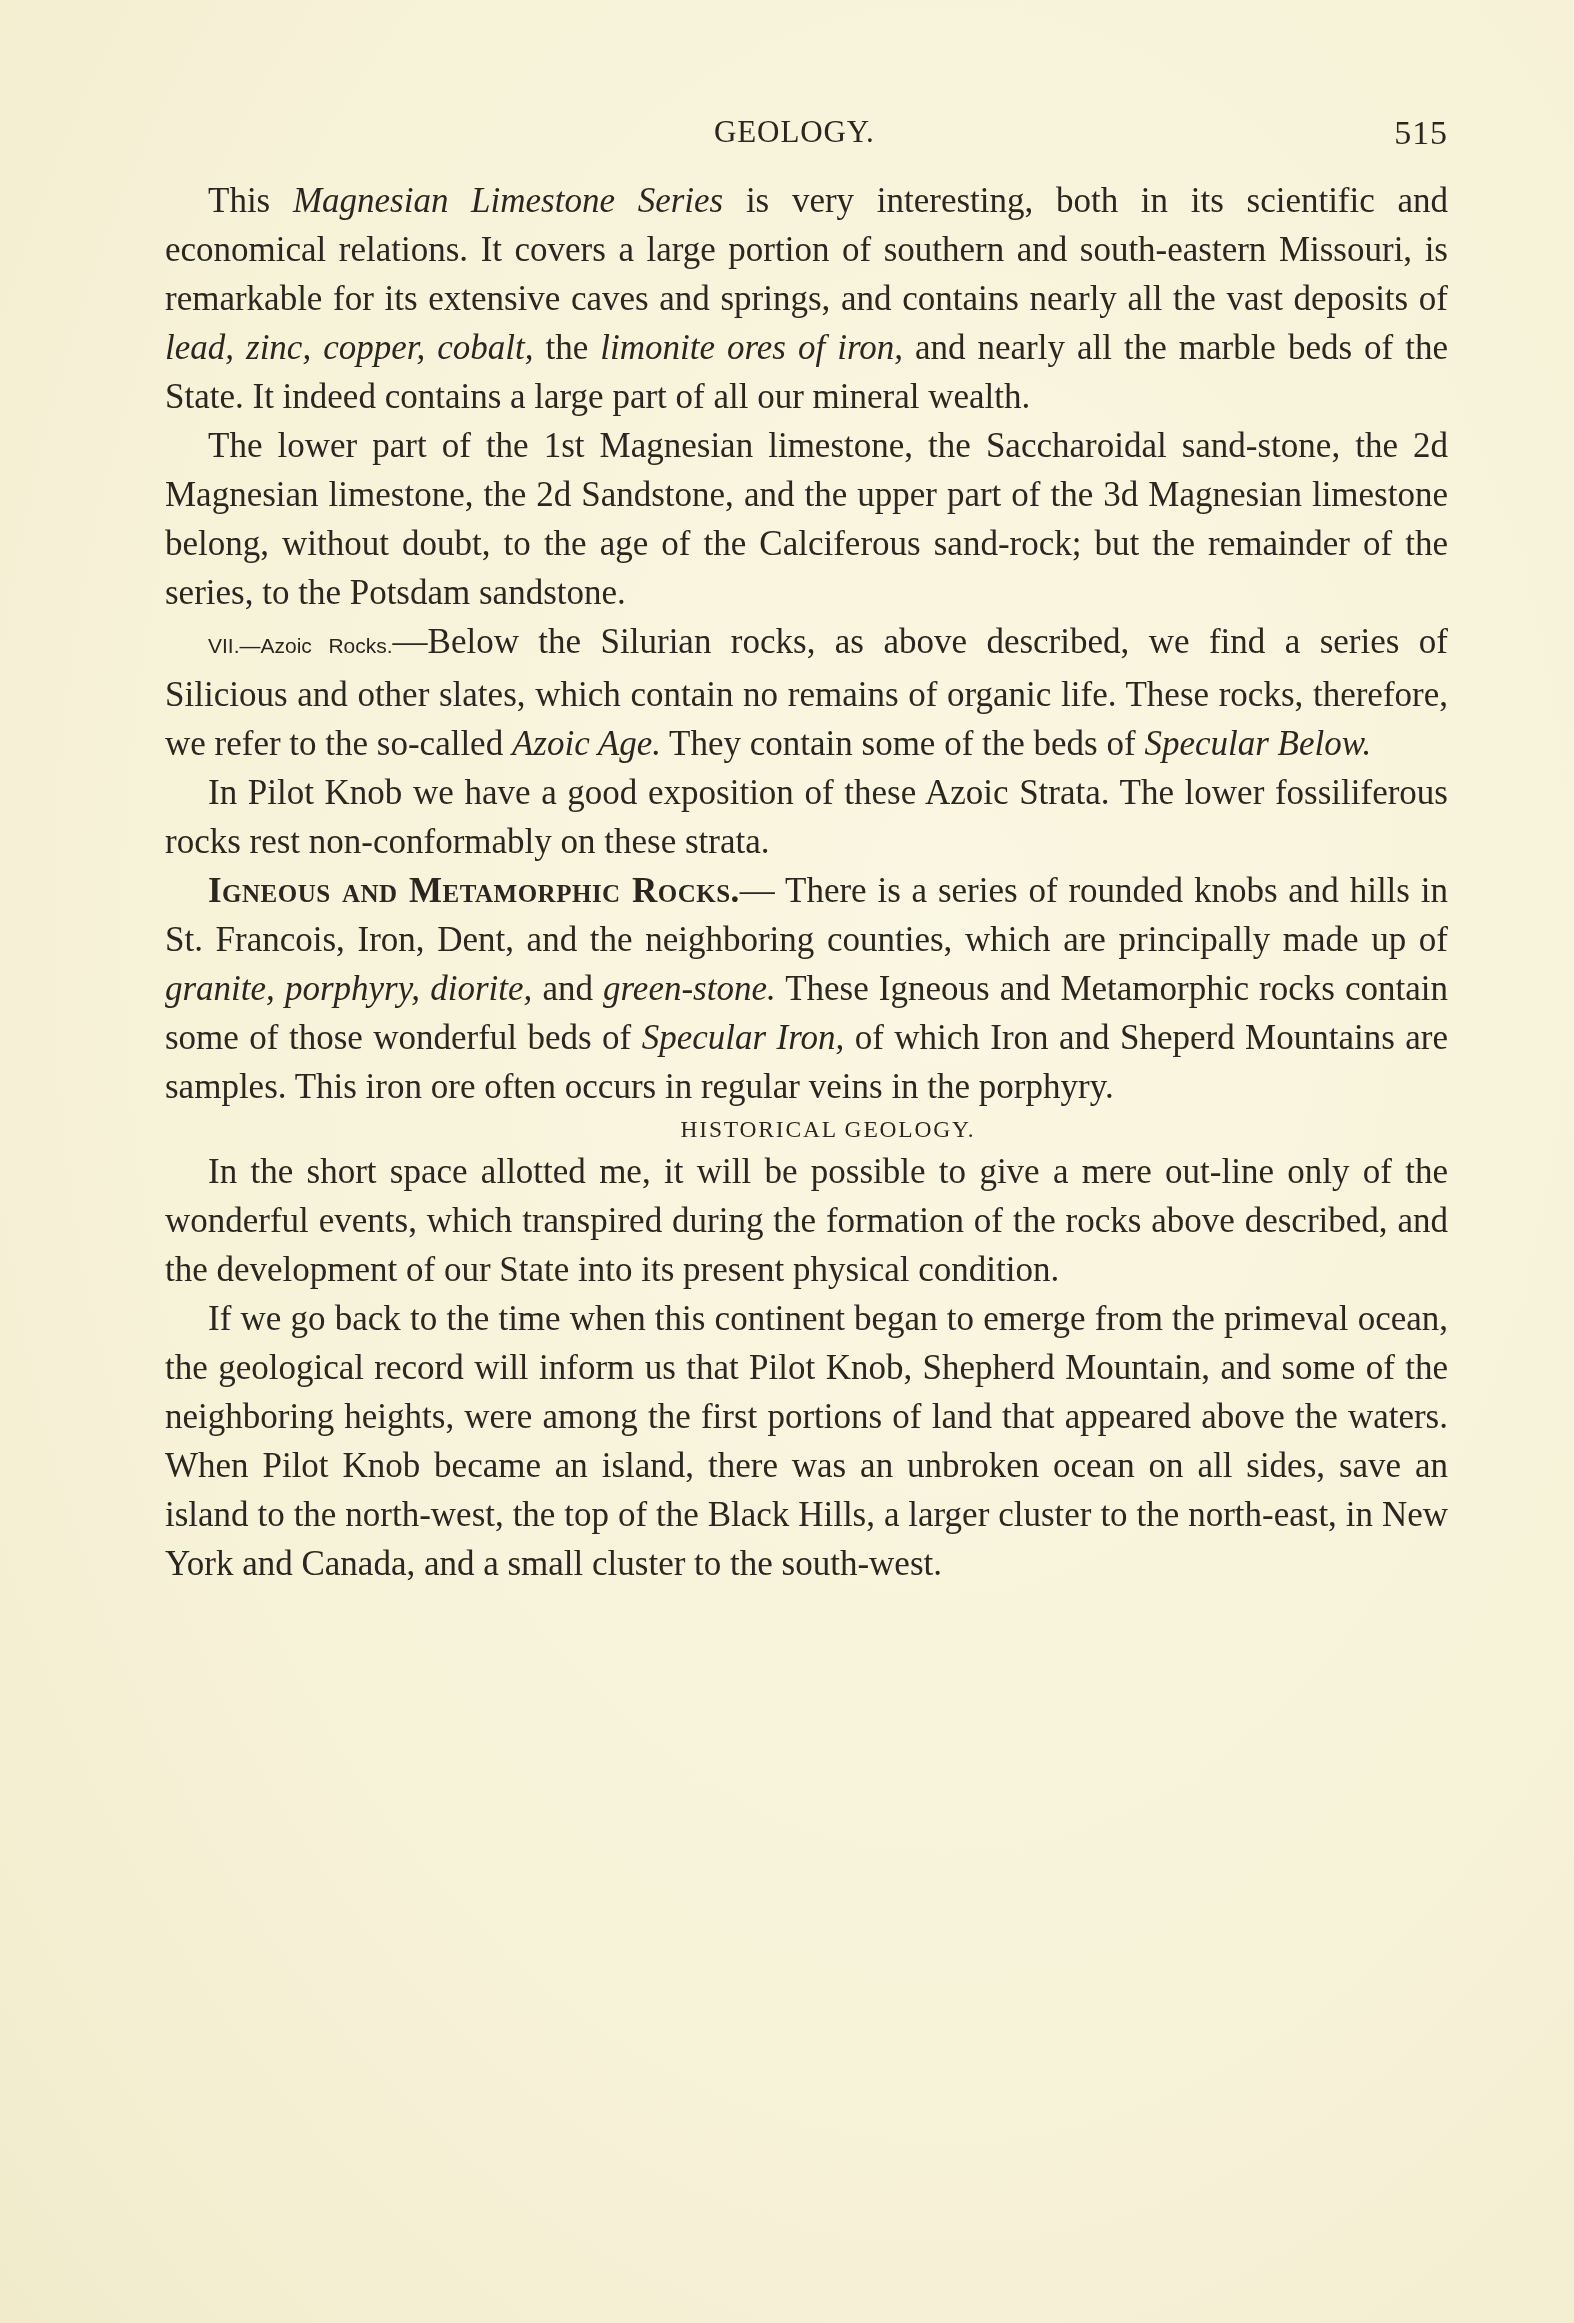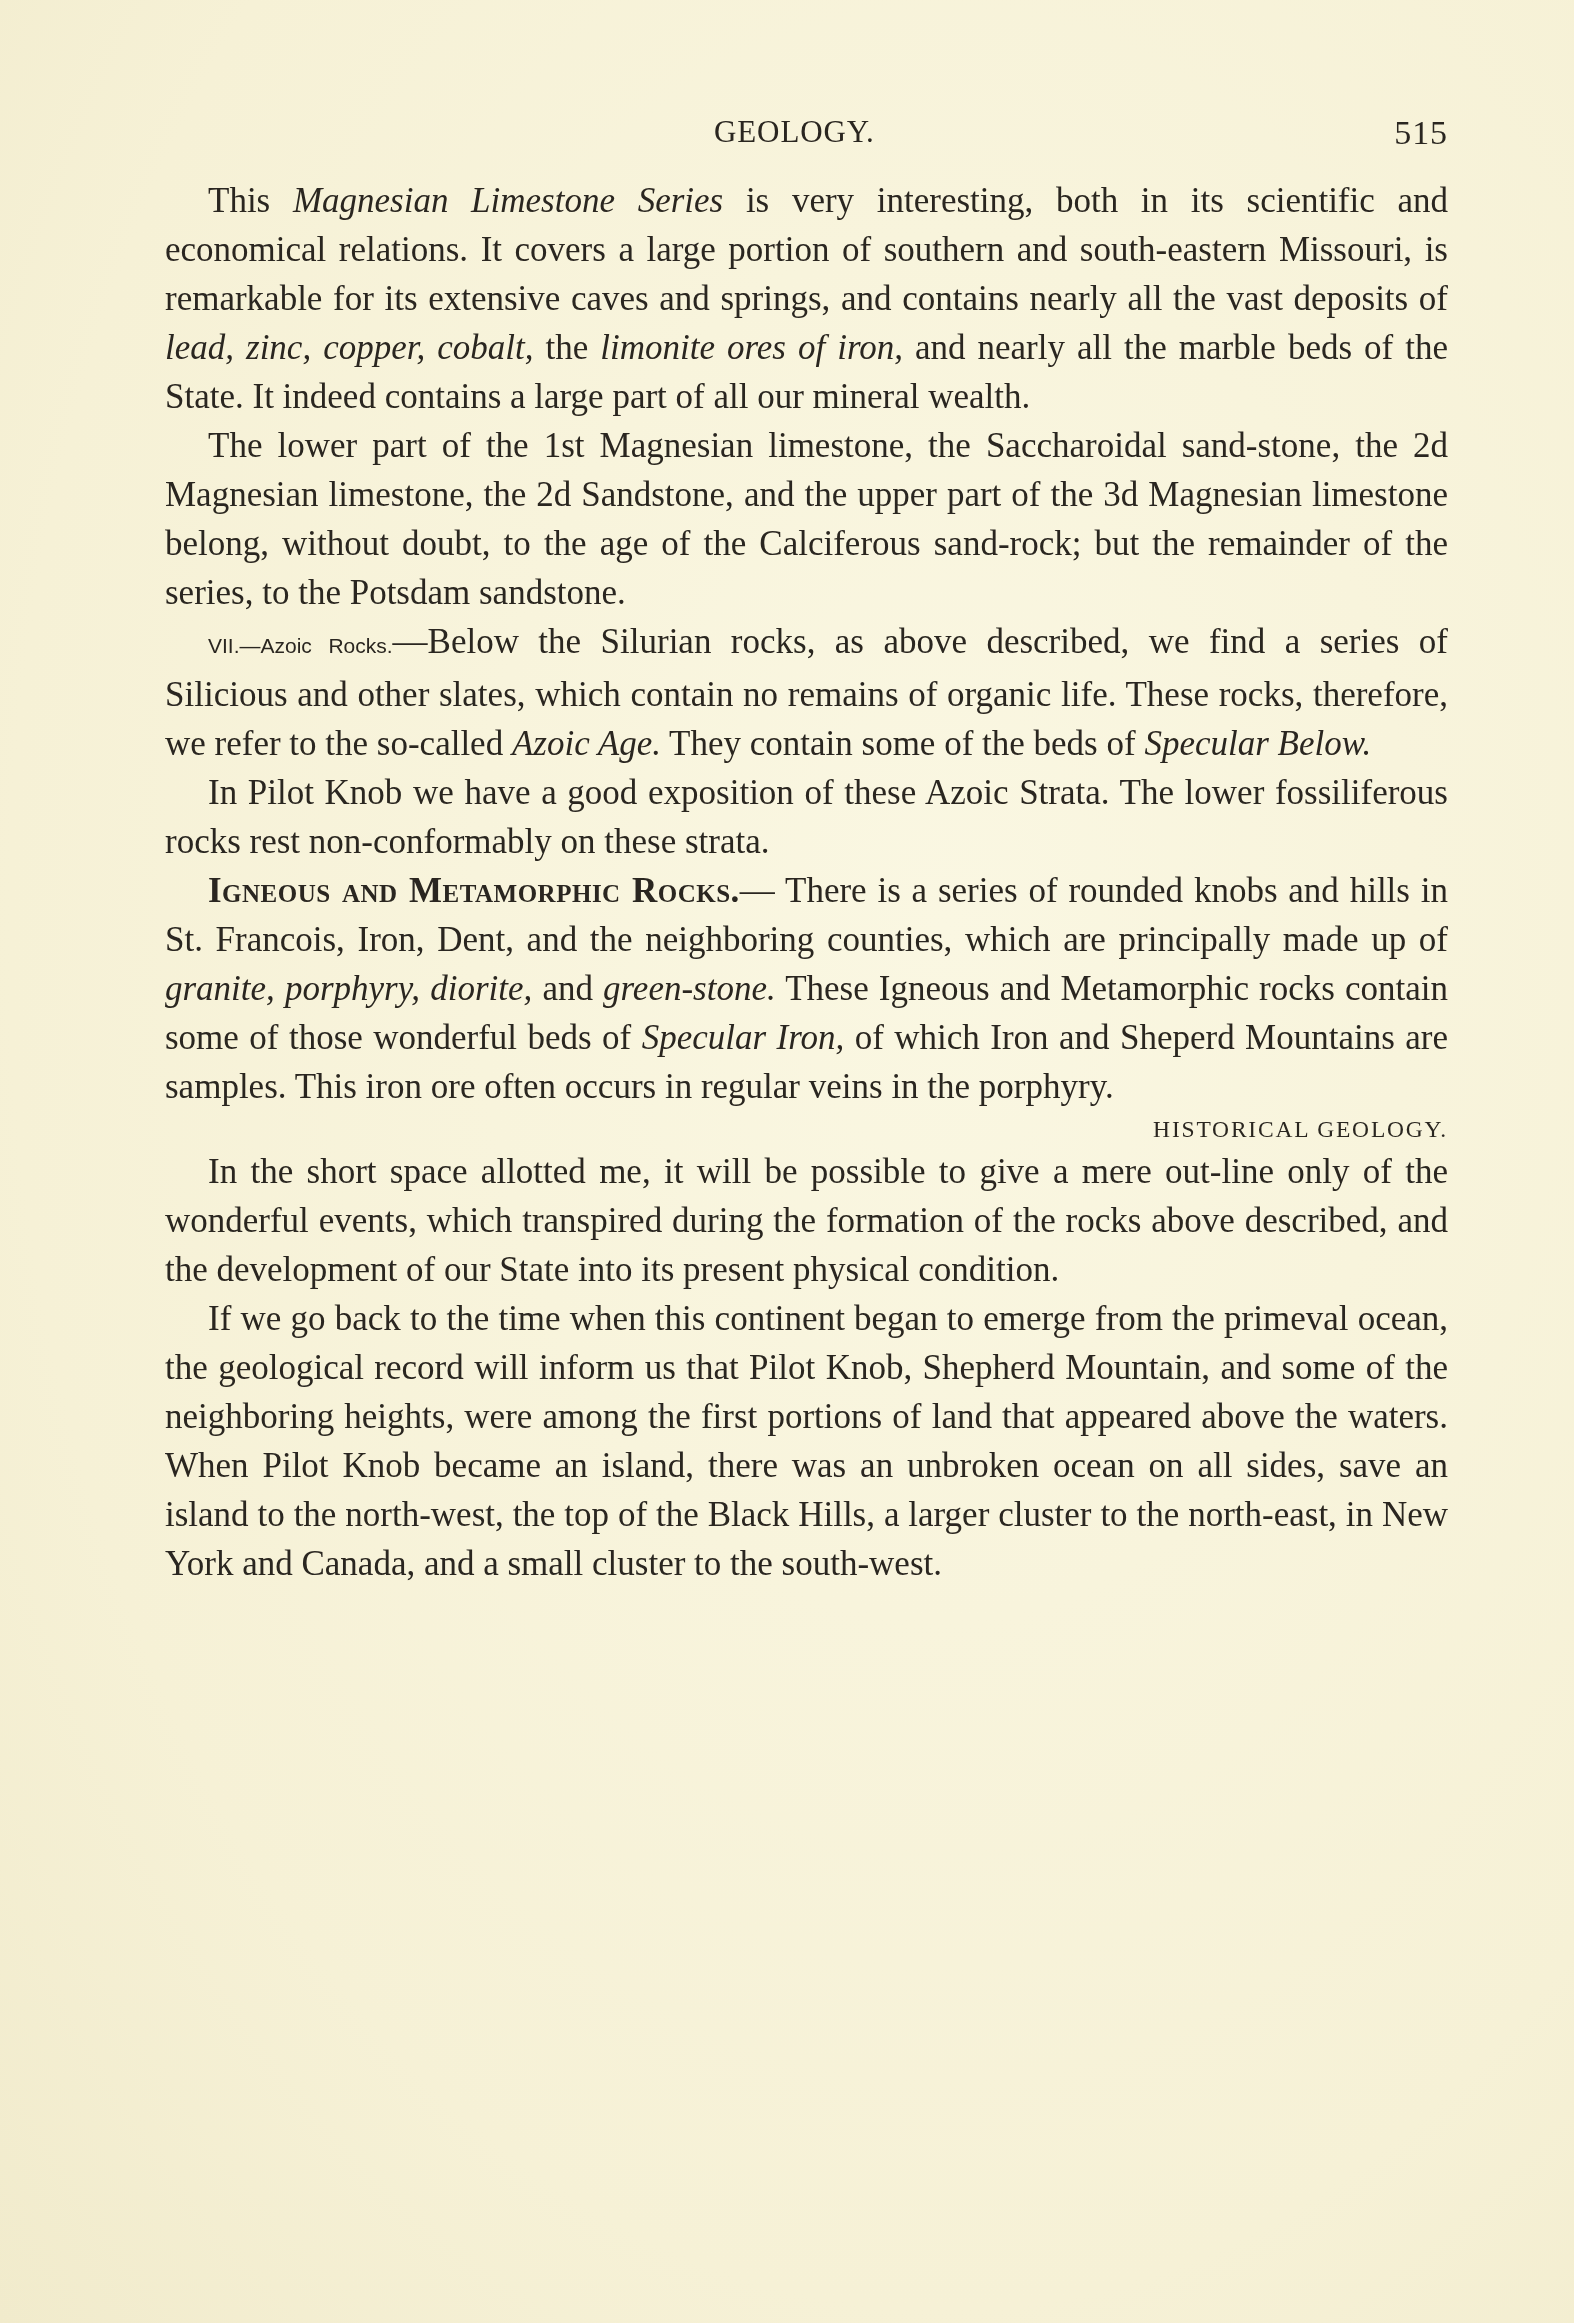--- a/index.html
+++ b/index.html
@@ -58,21 +58,21 @@
   }
   .body-text em {
     font-style: italic;
   }
   .smallcaps {
     font-variant: small-caps;
     letter-spacing: 0.5px;
     font-weight: bold;
   }
   .section-heading {
-    text-align: right;
+    text-align: center;
     font-size: 23.5px;
     letter-spacing: 1.8px;
     margin: 20px 0 16.3px 0;
     text-indent: 0;
     line-height: 36px;
   }
   .lead-bold {
     font-family: "Liberation Sans", "DejaVu Sans", sans-serif;
     font-size: 21px;
   }

